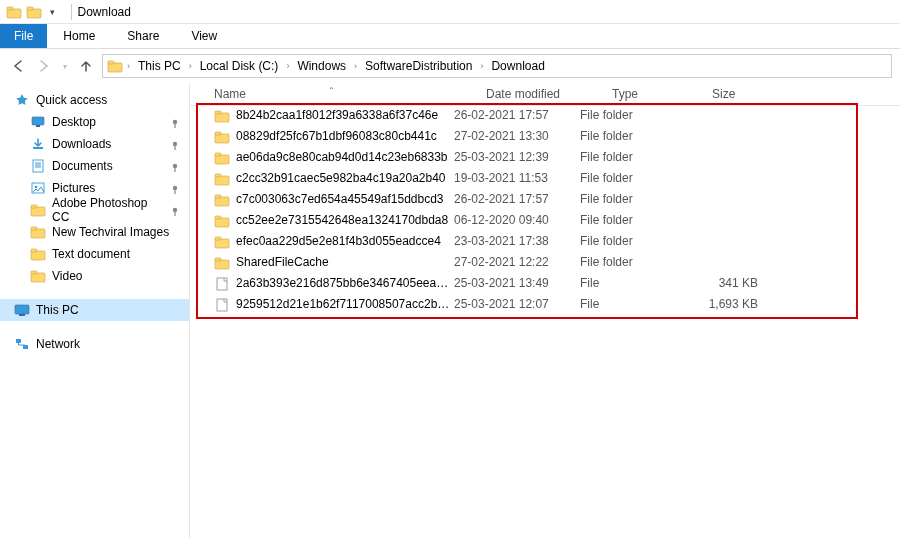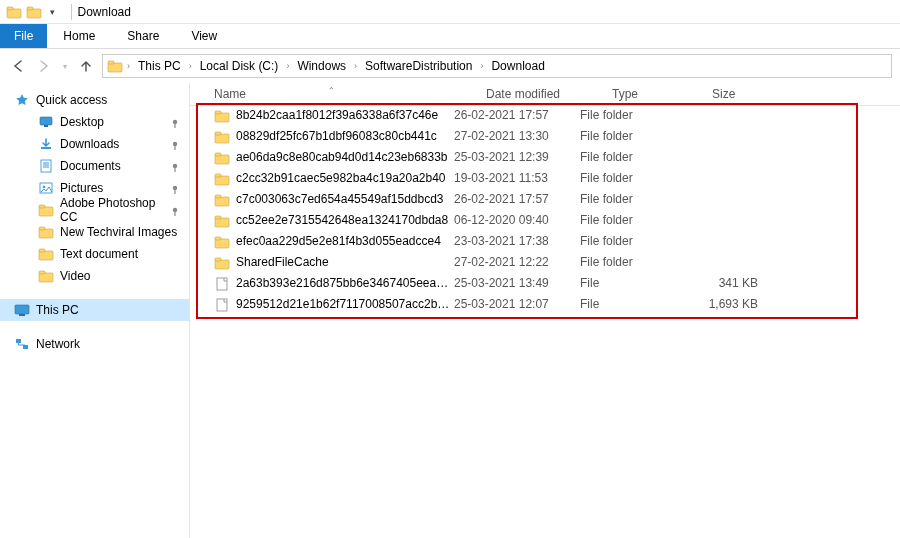--- a/index.html
+++ b/index.html
@@ -24,21 +24,21 @@
   .addrbar { flex: 1; height: 24px; border: 1px solid #ccc; display: flex; align-items: center; padding: 0 4px; gap: 2px; background: #fff; }
   .addrbar .crumb { padding: 2px 4px; cursor: pointer; white-space: nowrap; }
   .addrbar .chev { color: #777; font-size: 9px; padding: 0 2px; }
   
   
   .main { display: flex; height: calc(538px - 24px - 25px - 34px); }
   
   
   .sidebar { width: 190px; border-right: 1px solid #e5e5e5; padding: 6px 0; }
   .side-item { display: flex; align-items: center; height: 22px; padding-left: 14px; cursor: pointer; gap: 6px; position: relative; }
-  .side-item.child { padding-left: 38px; }
+  .side-item.child { padding-left: 30px; }
   .side-item.sel { background: #cce8ff; }
   .side-item .pin { margin-left: auto; margin-right: 10px; color: #888; font-size: 10px; }
   .side-group { margin-bottom: 12px; }
   .side-label { font-size: 12px; }
   
   
   .content { flex: 1; position: relative; }
   .redbox { position: absolute; top: 20px; left: 6px; right: 42px; height: 216px; border: 2px solid #c00; pointer-events: none; }
   .listhdr { display: flex; height: 23px; align-items: center; border-bottom: 1px solid #e5e5e5; color: #555; padding-left: 24px; }
   .listhdr .col { cursor: pointer; display: flex; align-items: center; gap: 22px; }

